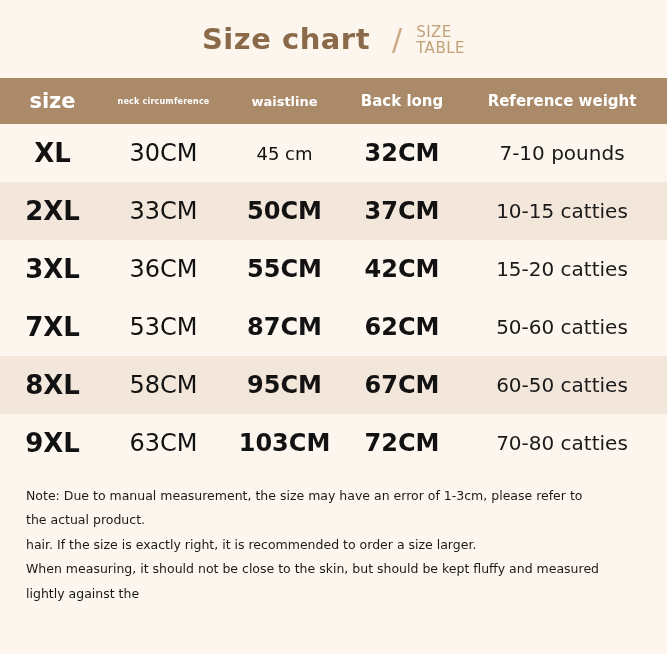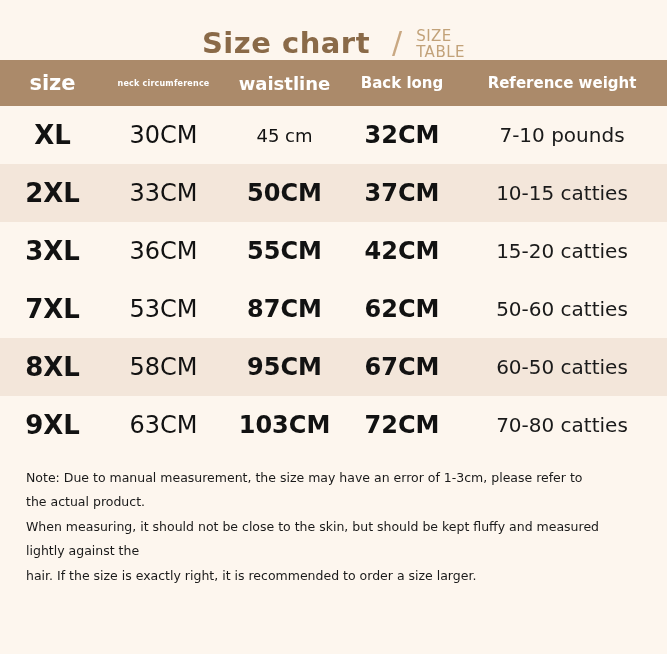--- a/index.html
+++ b/index.html
@@ -16,23 +16,23 @@
   .page {
     position: relative;
     width: 667px;
     height: 654px;
     background: #fdf6ee;
     box-sizing: border-box;
   }
 
   
   .header {
-    height: 60px;
+    height: 78px;
     display: flex;
-    align-items: flex-end;
+    align-items: center;
     justify-content: center;
     gap: 12px;
     background: #fdf6ee;
   }
   .header-title {
     font-size: 29px;
     font-weight: bold;
     color: #8a6a48;
     letter-spacing: 0.5px;
   }
@@ -67,21 +67,21 @@
     height: 46px;
   }
   thead th {
     color: #ffffff;
     text-align: center;
     vertical-align: middle;
     font-weight: bold;
   }
   .th-size { font-size: 21px; }
   .th-neck { font-size: 8px; letter-spacing: 0.2px; }
-  .th-waist { font-size: 18px; }
+  .th-waist { font-size: 13px; }
   .th-back { font-size: 15px; }
   .th-ref { font-size: 15px; }
 
   tbody tr {
     height: 58px;
   }
   tbody tr.odd { background: #fdf6ee; }
   tbody tr.even { background: #f3e6da; }
 
   tbody td {
@@ -188,17 +188,17 @@
         <td class="c-waist">103CM</td>
         <td class="c-back">72CM</td>
         <td class="c-ref">70-80 catties</td>
       </tr>
     </tbody>
   </table>
 
   <div class="notes">
     <div class="note-line">Note: Due to manual measurement, the size may have an error of 1-3cm, please refer to</div>
     <div class="note-line">the actual product.</div>
+    <div class="note-line">hair. If the size is exactly right, it is recommended to order a size larger.</div>
     <div class="note-line">When measuring, it should not be close to the skin, but should be kept fluffy and measured lightly against the</div>
-    <div class="note-line">hair. If the size is exactly right, it is recommended to order a size larger.</div>
   </div>
 
 </div>
 
 </body></html>

